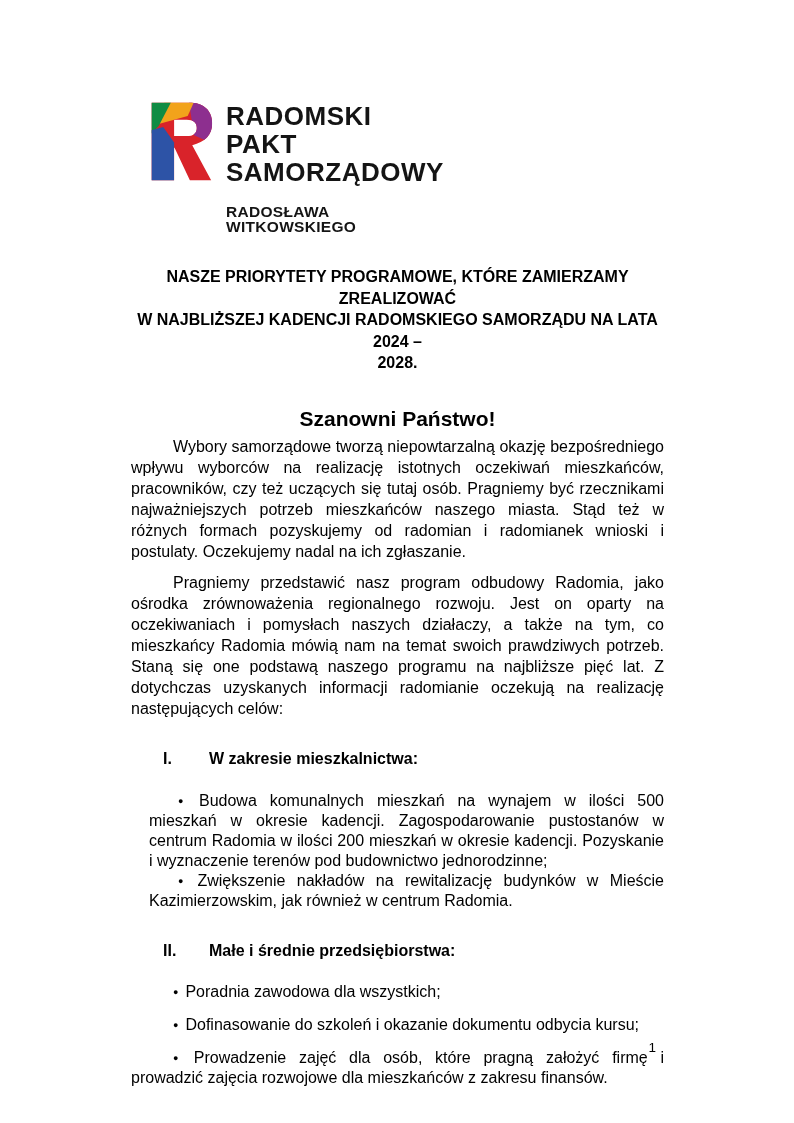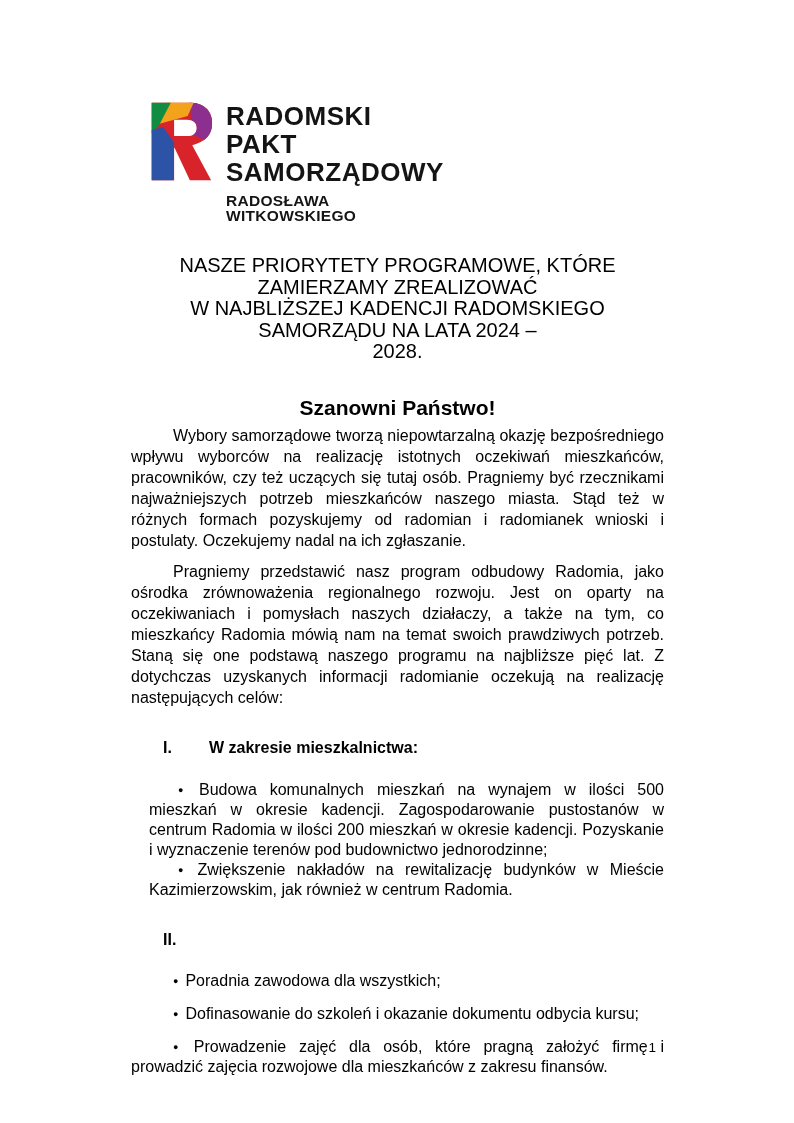--- a/index.html
+++ b/index.html
@@ -32,35 +32,35 @@
   .r-mark { width: 68px; height: 85px; flex: none; }
   .logo-text { padding-top: 3px; }
   .brand-line {
     font-weight: 900;
     font-size: 26px;
     line-height: 28px;
     letter-spacing: 0.5px;
     color: #141414;
     white-space: nowrap;
   }
-  .owner-block { margin-top: 7px; }
+  .owner-block { margin-top: 18px; }
   .owner-line {
     font-weight: 800;
     font-size: 15.5px;
     line-height: 15px;
     letter-spacing: 0.3px;
     color: #141414;
     white-space: nowrap;
   }
 
   
   .doc-title {
     margin: 32px 0 16px;
-    font-size: 20px;
-    font-weight: normal;
+    font-size: 16px;
+    font-weight: bold;
     text-align: center;
     line-height: 21.5px;
     white-space: pre-line;
   }
   .salutation {
     margin: 34px 0 0;
     font-size: 21px;
     font-weight: bold;
     text-align: center;
   }
@@ -153,20 +153,21 @@
           <span class="sec-title">W zakresie mieszkalnictwa:</span>
         </div>
         <div class="sec-items">
           <p class="bullet"><span class="dot">●</span><span class="bullet-text">Budowa komunalnych mieszkań na wynajem w ilości 500 mieszkań w okresie kadencji. Zagospodarowanie pustostanów w centrum Radomia w ilości 200 mieszkań w okresie kadencji. Pozyskanie i wyznaczenie terenów pod budownictwo jednorodzinne;</span></p>
           <p class="bullet"><span class="dot">●</span><span class="bullet-text">Zwiększenie nakładów na rewitalizację budynków w Mieście Kazimierzowskim, jak również w centrum Radomia.</span></p>
         </div>
       </section>
       <section class="doc-section sec-1">
         <div class="sec-head">
           <span class="sec-num">II.</span>
+          <span class="sec-title">Małe i średnie przedsiębiorstwa:</span>
         </div>
         <div class="sec-items">
           <p class="bullet"><span class="dot">●</span><span class="bullet-text">Poradnia zawodowa dla wszystkich;</span></p>
           <p class="bullet"><span class="dot">●</span><span class="bullet-text">Dofinasowanie do szkoleń i okazanie dokumentu odbycia kursu;</span></p>
           <p class="bullet"><span class="dot">●</span><span class="bullet-text">Prowadzenie zajęć dla osób, które pragną założyć firmę i prowadzić zajęcia rozwojowe dla mieszkańców z zakresu finansów.</span></p>
         </div>
       </section>
     </div>
 
   <div class="page-number">1</div>

